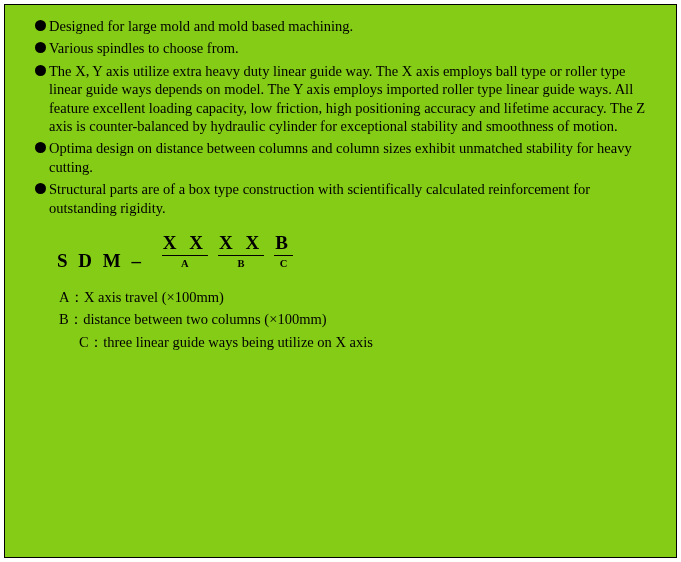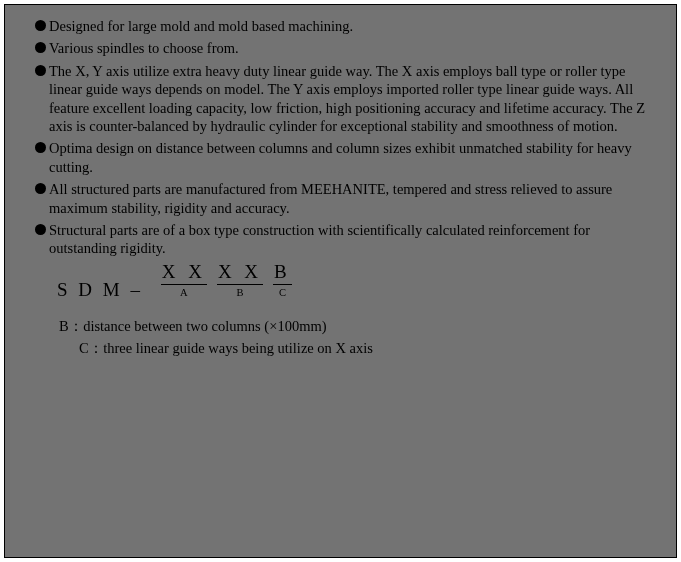--- a/index.html
+++ b/index.html
@@ -19,21 +19,21 @@
     overflow: hidden;
   }
   .frame {
     position: absolute;
     left: 4px;
     top: 4px;
     width: 673px;
     height: 554px;
     box-sizing: border-box;
     border: 1px solid #000000;
-    background: #737373;
+    background: #84cc16;
   }
   .content {
     position: absolute;
     left: 30px;
     top: 12px;
     width: 620px;
   }
   .bullet-list {
     margin: 0;
     padding: 0;
@@ -55,22 +55,23 @@
     width: 11px;
     height: 11px;
     border-radius: 50%;
     background: #000000;
     display: inline-block;
   }
   .bullet-text {
     display: block;
   }
   .code-block {
-    margin-top: 4px;
+    margin-top: 16px;
     margin-left: 22px;
+    font-weight: bold;
   }
   .code-line {
     font-size: 19px;
     letter-spacing: 0.5px;
     color: #000000;
     white-space: nowrap;
     line-height: 1.1;
   }
   .code-prefix {
     letter-spacing: 3px;
@@ -127,34 +128,31 @@
         <li class="bullet-item">
           <span class="bullet-dot"></span>
           <span class="bullet-text">The X, Y axis utilize extra heavy duty linear guide way. The X axis employs ball type or roller type linear guide ways depends on model. The Y axis employs imported roller type linear guide ways. All feature excellent loading capacity, low friction, high positioning accuracy and lifetime accuracy. The Z axis is counter-balanced by hydraulic cylinder for exceptional stability and smoothness of motion.</span>
         </li>
         <li class="bullet-item">
           <span class="bullet-dot"></span>
           <span class="bullet-text">Optima design on distance between columns and column sizes exhibit unmatched stability for heavy cutting.</span>
         </li>
         <li class="bullet-item">
           <span class="bullet-dot"></span>
-          <span class="bullet-text">All structured parts are manufactured from MEEHANITE, tempered and stress relieved to assure maximum stability, rigidity and accuracy.</span>
-        </li>
-        <li class="bullet-item">
-          <span class="bullet-dot"></span>
           <span class="bullet-text">Structural parts are of a box type construction with scientifically calculated reinforcement for outstanding rigidity.</span>
         </li>
       </ul>
 
       <div class="code-block">
         <div class="code-line">
           <span class="code-prefix">S D M – </span><span class="seg"><span class="seg-chars">X X</span><span class="seg-label">A</span></span><span class="seg"><span class="seg-chars">X X</span><span class="seg-label">B</span></span><span class="seg"><span class="seg-chars">B</span><span class="seg-label">C</span></span>
         </div>
       </div>
 
       <div class="legend">
+        <div class="legend-line indent-1">A：X axis travel (×100mm)</div>
         <div class="legend-line indent-2">B：distance between two columns (×100mm)</div>
         <div class="legend-line indent-3">C：three linear guide ways being utilize on X axis</div>
       </div>
 
     </div>
   </div>
 </div>
 
 </body></html>

